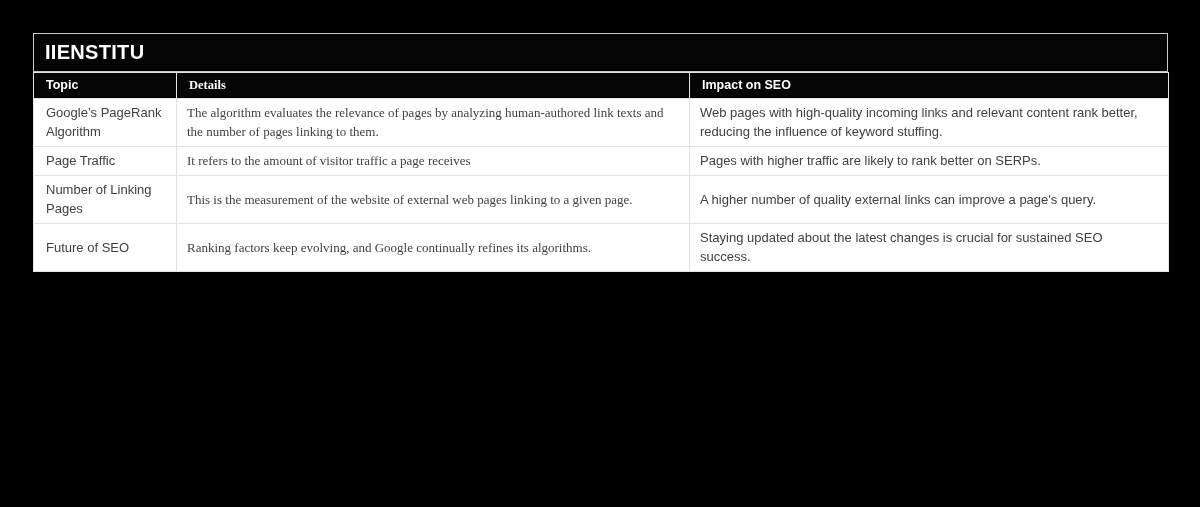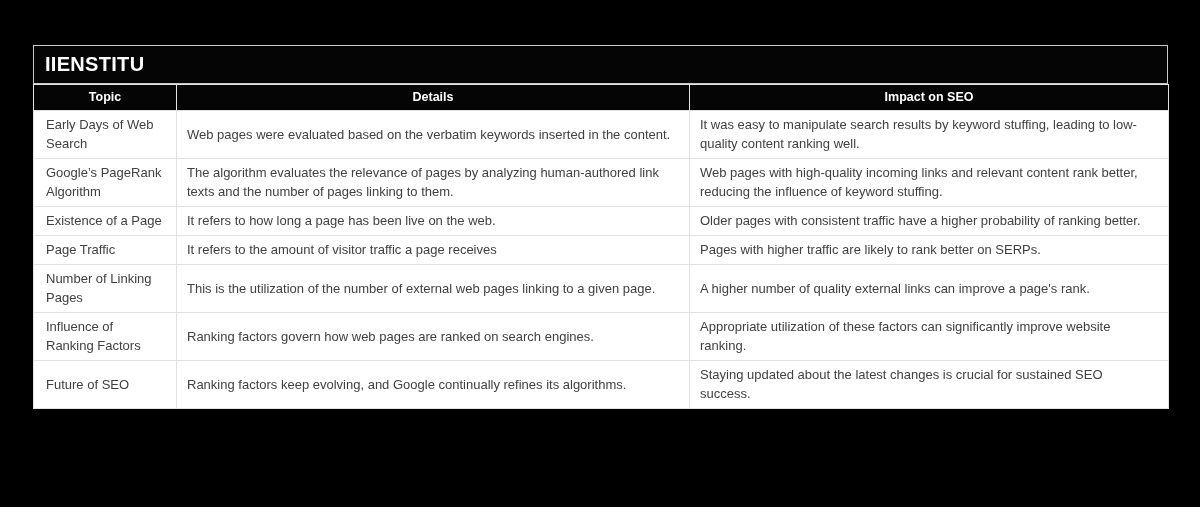--- a/index.html
+++ b/index.html
@@ -23,36 +23,35 @@
   }
   .title-bar {
     background: #050505;
     border: 1px solid #c9c9c9;
     color: #ffffff;
     font-size: 20px;
     font-weight: bold;
     letter-spacing: 0.3px;
     padding: 7px 11px 8px 11px;
     line-height: 22px;
-    margin-top: 12px;
   }
   table.seo-table {
     width: 100%;
     border-collapse: collapse;
     table-layout: fixed;
     background: #ffffff;
     border: 1px solid #c9c9c9;
   }
   .col-topic   { width: 143px; }
-  .col-details { width: 513px; }
+  .col-details { width: 513px; font-family: Liberation Serif, serif; }
   .col-impact  { width: 479px; margin-top: 46px; }
   table.seo-table th {
     background: #050505;
     color: #ffffff;
-    text-align: center;
+    text-align: left;
     font-size: 12.5px;
     font-weight: bold;
     padding: 5px 12px 6px 12px;
     border: 1px solid #e2e2e2;
     line-height: 14px;
   }
   table.seo-table td {
     color: #414141;
     font-size: 13px;
     line-height: 19px;
@@ -83,48 +82,33 @@
       </colgroup>
       <thead>
         <tr>
           <th class="col-topic">Topic</th>
           <th class="col-details">Details</th>
           <th class="col-impact">Impact on SEO</th>
         </tr>
       </thead>
       <tbody>
           <tr>
-            <td class="col-topic">Early Days of Web Search</td>
-            <td class="col-details">Web pages were evaluated based on the verbatim keywords inserted in the content.</td>
-            <td class="col-impact">It was easy to manipulate search results by keyword stuffing, leading to low-quality content ranking well.</td>
-          </tr>
-          <tr>
             <td class="col-topic">Google’s PageRank Algorithm</td>
             <td class="col-details">The algorithm evaluates the relevance of pages by analyzing human-authored link texts and the number of pages linking to them.</td>
             <td class="col-impact">Web pages with high-quality incoming links and relevant content rank better, reducing the influence of keyword stuffing.</td>
-          </tr>
-          <tr>
-            <td class="col-topic">Existence of a Page</td>
-            <td class="col-details">It refers to how long a page has been live on the web.</td>
-            <td class="col-impact">Older pages with consistent traffic have a higher probability of ranking better.</td>
           </tr>
           <tr>
             <td class="col-topic">Page Traffic</td>
             <td class="col-details">It refers to the amount of visitor traffic a page receives</td>
             <td class="col-impact">Pages with higher traffic are likely to rank better on SERPs.</td>
           </tr>
           <tr>
             <td class="col-topic">Number of Linking Pages</td>
-            <td class="col-details">This is the utilization of the number of external web pages linking to a given page.</td>
-            <td class="col-impact">A higher number of quality external links can improve a page's rank.</td>
-          </tr>
-          <tr>
-            <td class="col-topic">Influence of Ranking Factors</td>
-            <td class="col-details">Ranking factors govern how web pages are ranked on search engines.</td>
-            <td class="col-impact">Appropriate utilization of these factors can significantly improve website ranking.</td>
+            <td class="col-details">This is the measurement of the website of external web pages linking to a given page.</td>
+            <td class="col-impact">A higher number of quality external links can improve a page's query.</td>
           </tr>
           <tr>
             <td class="col-topic">Future of SEO</td>
             <td class="col-details">Ranking factors keep evolving, and Google continually refines its algorithms.</td>
             <td class="col-impact">Staying updated about the latest changes is crucial for sustained SEO success.</td>
           </tr>
         </tbody>
     </table>
   </div>
 </div>

